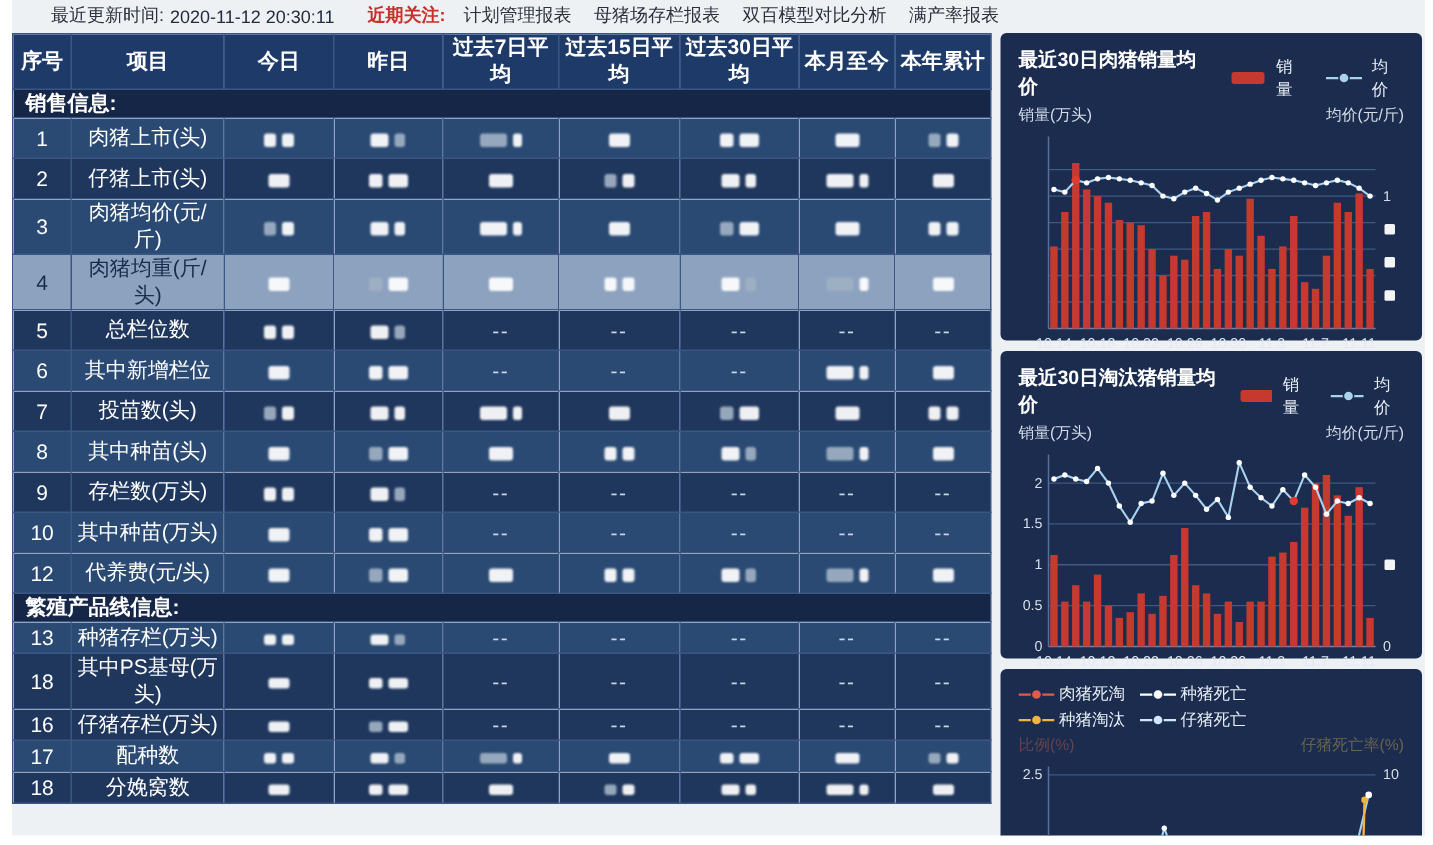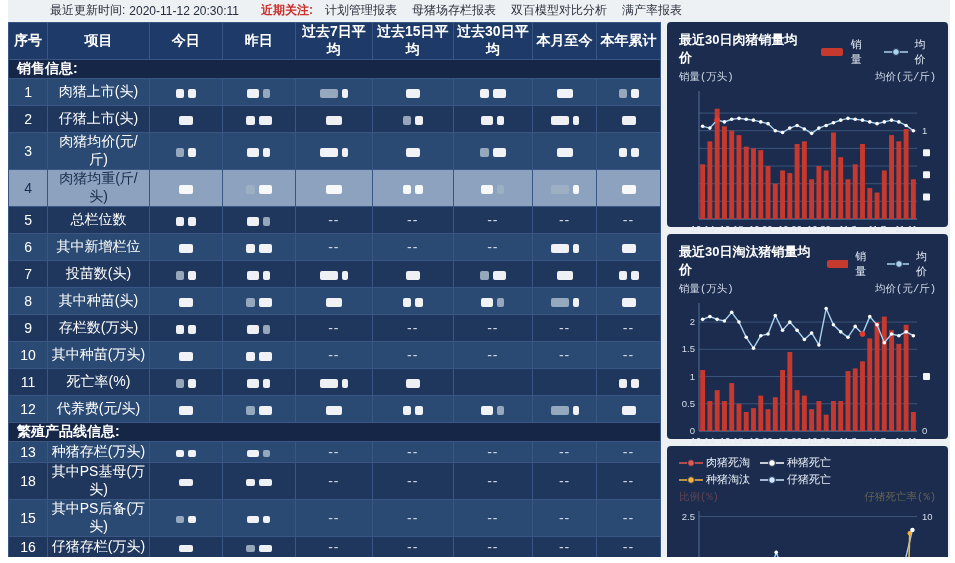--- a/index.html
+++ b/index.html
@@ -1,19 +1,19 @@
 <!DOCTYPE html>
 <html><head>
 <meta charset="utf-8">
 <style>
   html,body{margin:0;padding:0;background:#ffffff;font-family:"Liberation Sans","DejaVu Sans",sans-serif;}
   .app{width:955px;height:563px;position:relative;overflow:hidden;background:#ffffff;}
   .frame{position:absolute;left:8px;top:0;width:942px;height:557px;background:#eef1f4;overflow:hidden;}
   
-  .topbar{height:21px;display:flex;align-items:center;font-size:12px;color:#2b313c;padding-left:42px;white-space:nowrap;}
+  .topbar{height:21px;display:flex;align-items:center;font-size:12px;color:#2b313c;padding-left:26px;white-space:nowrap;}
   .topbar .lbl{margin-right:4px;}
   .topbar .time{margin-right:22px;color:#232c3e;}
   .topbar .focus{color:#c9302c;font-weight:bold;margin-right:12px;}
   .topbar .navlink{margin-right:15px;color:#2b313c;cursor:pointer;}
   
   .content{display:flex;margin-top:1px;}
   .table-wrap{width:653px;}
   .charts{width:281px;margin-left:6px;display:flex;flex-direction:column;}
   
   table.report{width:100%;border-collapse:collapse;table-layout:fixed;font-size:14px;color:#ffffff;}
@@ -31,21 +31,21 @@
   tr.h20 .blob{height:7px;}
   .blob.gray{background:#9fb0c4;}
   
   .card{background:#1b2c4f;border-radius:4px;height:205px;margin-bottom:7px;padding:9px 12px 6px 12px;box-sizing:border-box;position:relative;flex:none;}
   .card-head{display:flex;justify-content:space-between;align-items:flex-end;}
   .card-title{color:#ffffff;font-size:13px;font-weight:bold;}
   .legend{display:flex;align-items:center;color:#e8eef5;font-size:11px;}
   .legend .li{display:flex;align-items:center;margin-left:12px;cursor:pointer;}
   .legend .li svg{margin-right:4px;}
   .legend2{display:grid;grid-template-columns:auto auto;gap:2px 10px;color:#e8eef5;font-size:11px;}
-  .cap-row{display:flex;justify-content:space-between;font-size:10.5px;color:#d4dde8;margin-top:3px;font-family:Liberation Mono, monospace;}
+  .cap-row{display:flex;justify-content:space-between;font-size:10.5px;color:#d4dde8;margin-top:3px;}
   .cap-dim-l{color:#8a5050;opacity:.65;}
   .cap-dim-r{color:#9a8754;opacity:.6;}
   .card svg.plot{display:block;margin-top:1px;}
 </style>
 </head>
 <body>
 
 <div class="app">
   <div class="frame">
 
@@ -194,31 +194,20 @@
                 <td>10</td>
                 <td class="item">其中种苗(万头)</td>
                 <td><span class="blob" style="width: 14px;"></span></td>
                 <td><span class="blob" style="width: 9px;"></span><span class="blob" style="width: 13px;"></span></td>
                 <td><span class="dash">--</span></td>
                 <td><span class="dash">--</span></td>
                 <td><span class="dash">--</span></td>
                 <td><span class="dash">--</span></td>
                 <td><span class="dash">--</span></td>
               </tr>
-              <tr class="h26 navy">
-                <td>11</td>
-                <td class="item">死亡率(%)</td>
-                <td><span class="blob gray" style="width: 8px;"></span><span class="blob" style="width: 8px;"></span></td>
-                <td><span class="blob" style="width: 12px;"></span><span class="blob" style="width: 7px;"></span></td>
-                <td><span class="blob" style="width: 18px;"></span><span class="blob" style="width: 6px;"></span></td>
-                <td><span class="blob" style="width: 14px;"></span></td>
-                <td></td>
-                <td></td>
-                <td><span class="blob" style="width: 8px;"></span><span class="blob" style="width: 8px;"></span></td>
-              </tr>
               <tr class="h26 steel">
                 <td>12</td>
                 <td class="item">代养费(元/头)</td>
                 <td><span class="blob" style="width: 14px;"></span></td>
                 <td><span class="blob gray" style="width: 9px;"></span><span class="blob" style="width: 13px;"></span></td>
                 <td><span class="blob" style="width: 16px;"></span></td>
                 <td><span class="blob" style="width: 8px;"></span><span class="blob" style="width: 8px;"></span></td>
                 <td><span class="blob" style="width: 12px;"></span><span class="blob gray" style="width: 7px;"></span></td>
                 <td><span class="blob gray" style="width: 18px;"></span><span class="blob" style="width: 6px;"></span></td>
                 <td><span class="blob" style="width: 14px;"></span></td>
@@ -235,31 +224,20 @@
                 <td><span class="dash">--</span></td>
                 <td><span class="dash">--</span></td>
                 <td><span class="dash">--</span></td>
                 <td><span class="dash">--</span></td>
               </tr>
               <tr class="h20 navy">
                 <td>18</td>
                 <td class="item">其中PS基母(万头)</td>
                 <td><span class="blob" style="width: 14px;"></span></td>
                 <td><span class="blob" style="width: 9px;"></span><span class="blob" style="width: 13px;"></span></td>
-                <td><span class="dash">--</span></td>
-                <td><span class="dash">--</span></td>
-                <td><span class="dash">--</span></td>
-                <td><span class="dash">--</span></td>
-                <td><span class="dash">--</span></td>
-              </tr>
-              <tr class="h20 steel">
-                <td>15</td>
-                <td class="item">其中PS后备(万头)</td>
-                <td><span class="blob gray" style="width: 8px;"></span><span class="blob" style="width: 8px;"></span></td>
-                <td><span class="blob" style="width: 12px;"></span><span class="blob" style="width: 7px;"></span></td>
                 <td><span class="dash">--</span></td>
                 <td><span class="dash">--</span></td>
                 <td><span class="dash">--</span></td>
                 <td><span class="dash">--</span></td>
                 <td><span class="dash">--</span></td>
               </tr>
               <tr class="h20 navy">
                 <td>16</td>
                 <td class="item">仔猪存栏(万头)</td>
                 <td><span class="blob" style="width: 14px;"></span></td>

